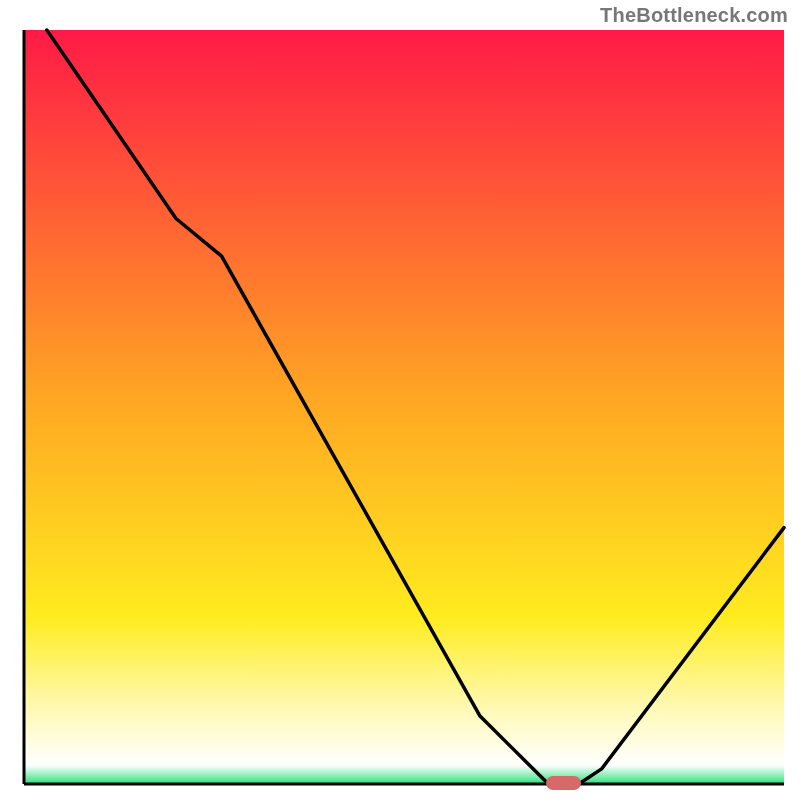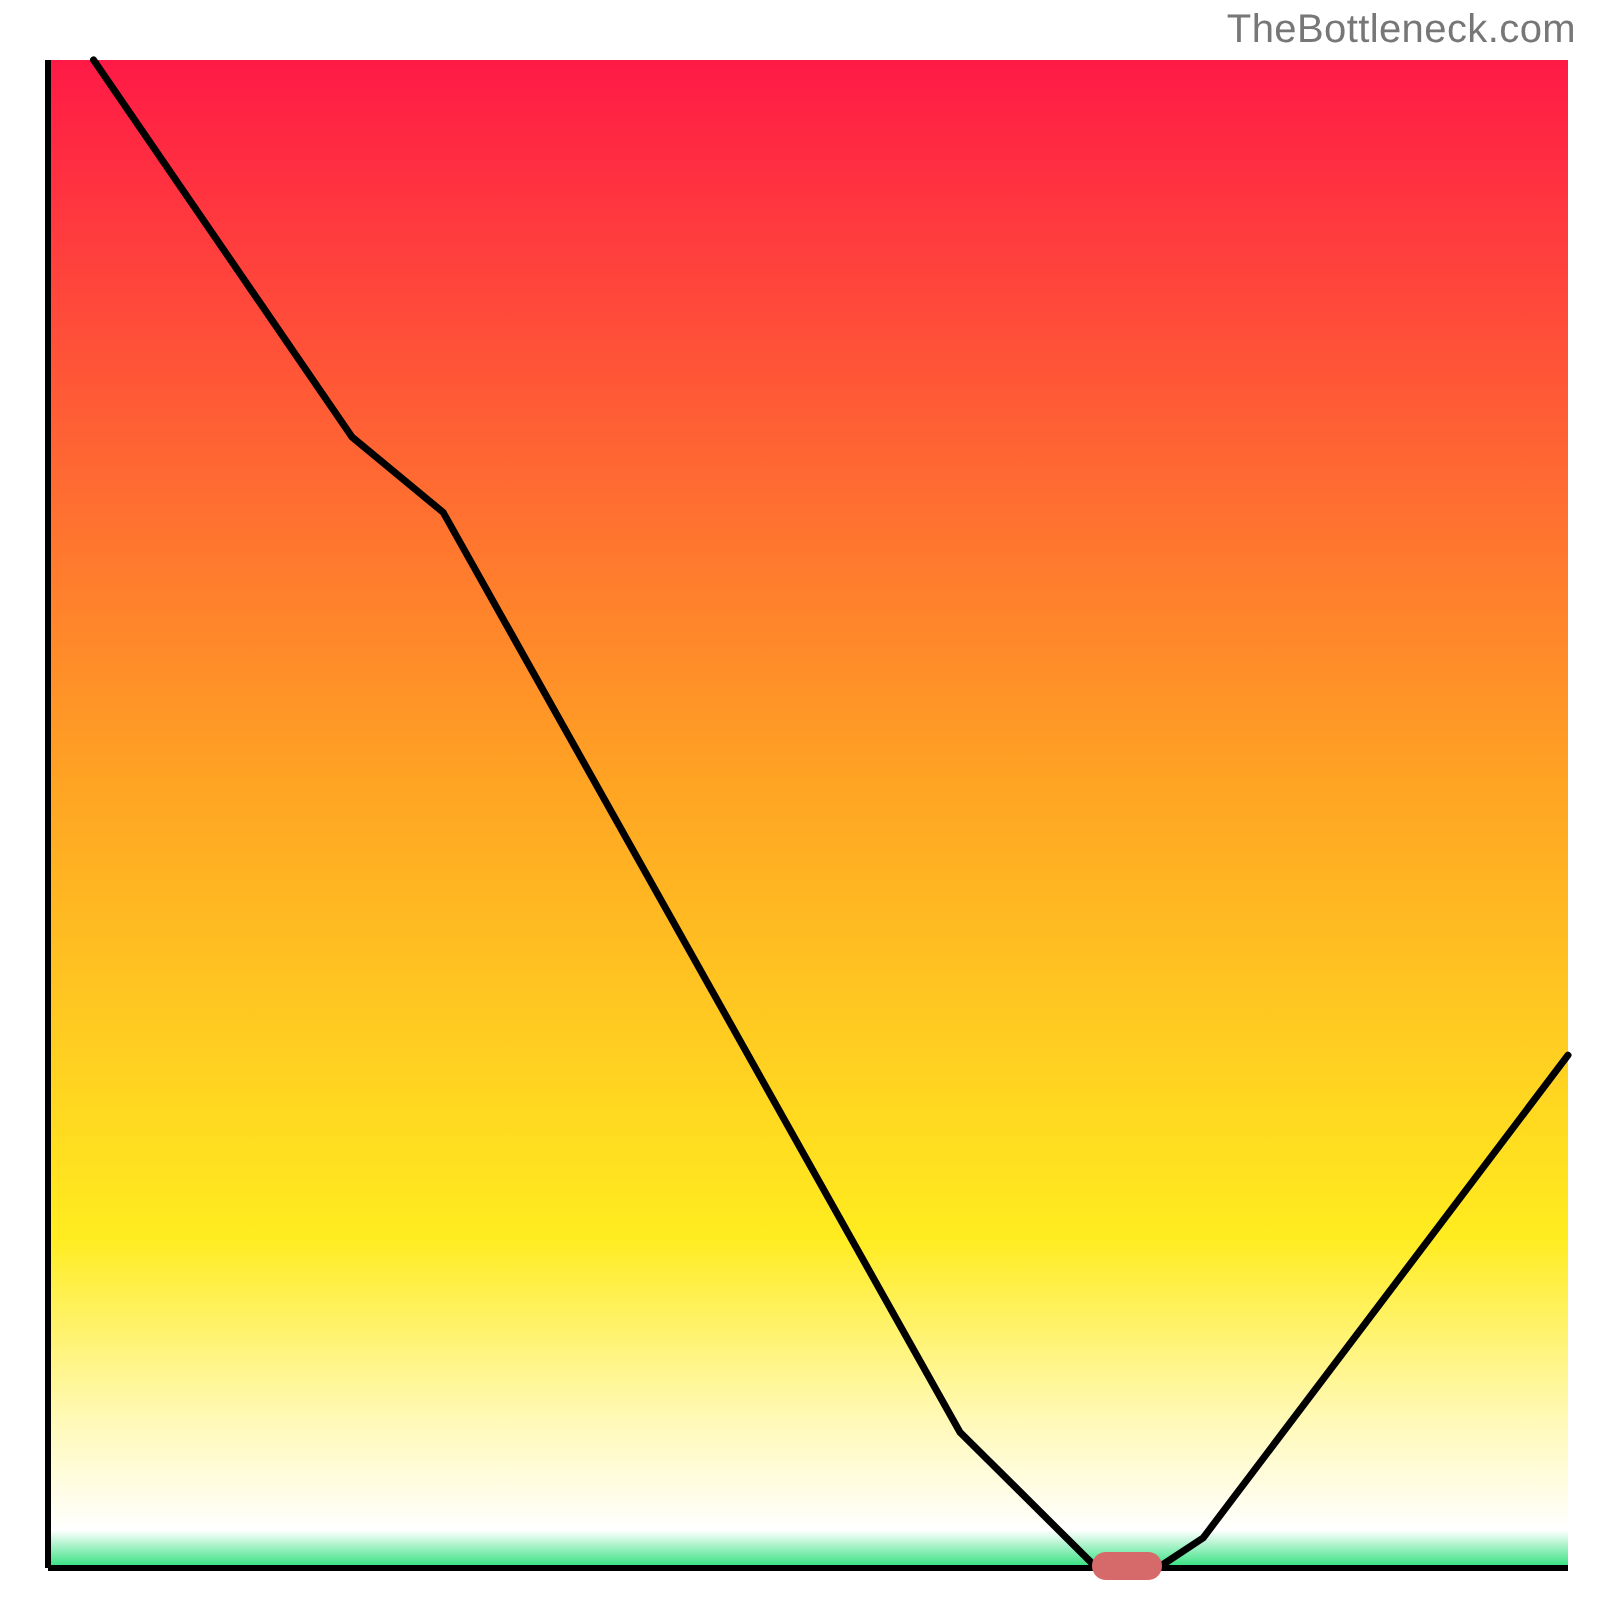--- a/index.html
+++ b/index.html
@@ -14,21 +14,21 @@
   .chart-wrap {
     position: relative;
     width: 800px;
     height: 800px;
   }
   .watermark {
     position: absolute;
     top: 4px;
     right: 12px;
     font-size: 20px;
-    font-weight: 400;
+    font-weight: 700;
     color: #777;
     letter-spacing: 0.2px;
     z-index: 5;
     user-select: none;
   }
   svg.plot {
     position: absolute;
     top: 0;
     left: 0;
     width: 800px;

